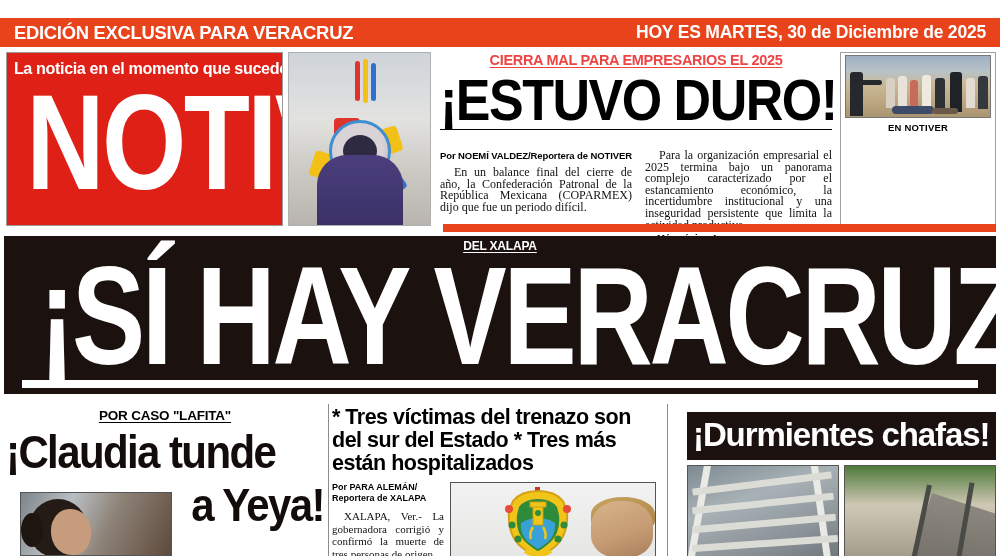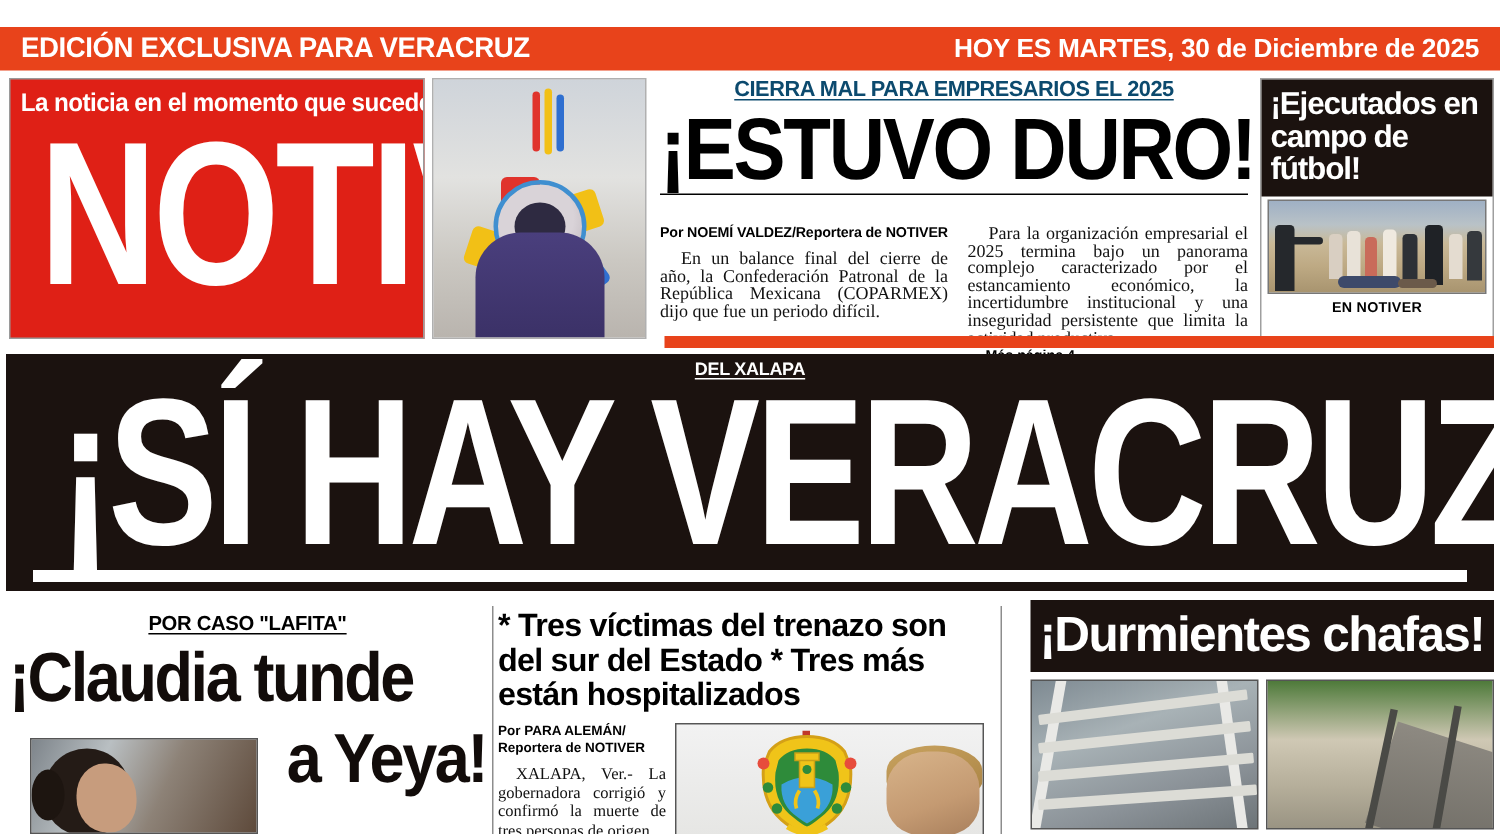--- a/index.html
+++ b/index.html
@@ -97,21 +97,21 @@
   .pin-ribbon {
     position: absolute; width: 5px; border-radius: 3px;
   }
 
   
   .center-col {
     position: absolute; left: 440px; top: 3px; width: 392px; height: 174px;
   }
   .kicker {
     text-align: center; font-weight: bold; font-size: 14.5px;
-    letter-spacing: -0.3px; color: #0c4a6e;
+    letter-spacing: -0.3px; color: #ef4444;
     text-decoration: underline; text-underline-offset: 2px;
     white-space: nowrap;
   }
   .big-head {
     text-align: center; font-weight: bold; color: #000;
     font-size: 52px; line-height: 52px; letter-spacing: -1.5px;
     margin-top: 3px;
     transform: scaleY(1.12); transform-origin: center top;
     white-space: nowrap;
   }
@@ -196,21 +196,21 @@
     background: #fff;
   }
 
   
   .bottom {
     position: absolute; left: 0; top: 400px; width: 1000px; height: 156px;
   }
 
   .b-left  { position: absolute; left: 6px;   top: 0; width: 318px; height: 156px; }
   .b-mid   { position: absolute; left: 332px; top: 0; width: 330px; height: 156px; }
-  .b-right { position: absolute; left: 672px; top: 0; width: 324px; height: 144px; padding-left: 15px; }
+  .b-right { position: absolute; left: 672px; top: 12px; width: 324px; height: 144px; padding-left: 15px; }
 
   .vrule-1 { position: absolute; left: 328px; top: 4px; width: 1px; height: 152px; background: #8d8d8d; }
   .vrule-2 { position: absolute; left: 667px; top: 4px; width: 1px; height: 152px; background: #8d8d8d; }
 
   .b-kicker {
     text-align: center; font-weight: bold; font-size: 13.5px;
     text-decoration: underline; text-underline-offset: 2px;
     letter-spacing: -0.2px; color: #000; margin-top: 8px;
   }
   .claudia-head {
@@ -344,21 +344,20 @@
           <div class="body-text">En un balance final del cierre de año, la Confederación Patronal de la República Mexicana (COPARMEX) dijo que fue un periodo difícil.</div>
         </div>
         <div class="col">
           <div class="body-text">Para la organización empresarial el 2025 termina bajo un panorama complejo caracterizado por el estancamiento económico, la incertidumbre institucional y una inseguridad persistente que limita la actividad productiva.</div>
           <div class="more">Más página 4</div>
         </div>
       </div>
     </div>
 
     <div class="sucesos">
-      <div class="sucesos-head">¡Ejecutados en campo de fútbol!</div>
       <div class="sucesos-photo">
         <div class="fig" style="left:4px;  top:16px; width:13px; height:44px; background:#25282c;"></div>
         <div class="fig" style="left:14px; top:24px; width:22px; height:5px;  background:#25282c; border-radius:3px;"></div>
         <div class="fig" style="left:40px; top:22px; width:9px;  height:30px; background:#d9cfc2;"></div>
         <div class="fig" style="left:52px; top:20px; width:9px;  height:33px; background:#e8e2d8;"></div>
         <div class="fig" style="left:64px; top:24px; width:8px;  height:28px; background:#c96b5a;"></div>
         <div class="fig" style="left:76px; top:19px; width:9px;  height:34px; background:#efe9df;"></div>
         <div class="fig" style="left:89px; top:22px; width:10px; height:31px; background:#2d3136;"></div>
         <div class="fig" style="left:104px;top:16px; width:12px; height:40px; background:#1f2226;"></div>
         <div class="fig" style="left:120px;top:22px; width:9px;  height:30px; background:#e4dcd0;"></div>
@@ -395,21 +394,21 @@
         <div class="cl-face"></div>
       </div>
     </div>
 
     <div class="b-mid">
       <div class="mid-head">* Tres víctimas del trenazo son del sur del Estado * Tres más están hospitalizados</div>
       <div class="mid-body">
         <div class="mid-col">
           <div class="mid-byline">
             <div>Por PARA ALEMÁN/</div>
-            <div>Reportera de NOTIVER</div>
+            <div>Reportera de XALAPA</div>
           </div>
           <div class="mid-text">XALAPA, Ver.- La gobernadora corrigió y confirmó la muerte de tres personas de origen</div>
         </div>
         <div class="mid-photo">
           <svg class="escudo" viewBox="0 0 78 72">
             <rect x="36" y="0" width="5" height="9" fill="#c0392b"></rect>
             <path d="M14 14 q8 -10 25 -10 q17 0 25 10 l4 10 q2 26 -15 38 q-8 6 -14 8 q-6 -2 -14 -8 Q8 50 10 24 Z" fill="#f0c419" stroke="#d4a017" stroke-width="2"></path>
             <path d="M20 20 q6 -8 19 -8 q13 0 19 8 l2 8 q2 20 -12 30 q-6 5 -9 6 q-3 -1 -9 -6 Q16 48 18 28 Z" fill="#2e8b3a"></path>
             <path d="M22 36 q8 -5 17 -5 q9 0 17 5 q1 14 -11 22 q-4 3 -6 4 q-2 -1 -6 -4 Q21 50 22 36 Z" fill="#3aa0d8"></path>
             <rect x="34" y="18" width="10" height="20" fill="#f0c419" stroke="#c9a017"></rect>

